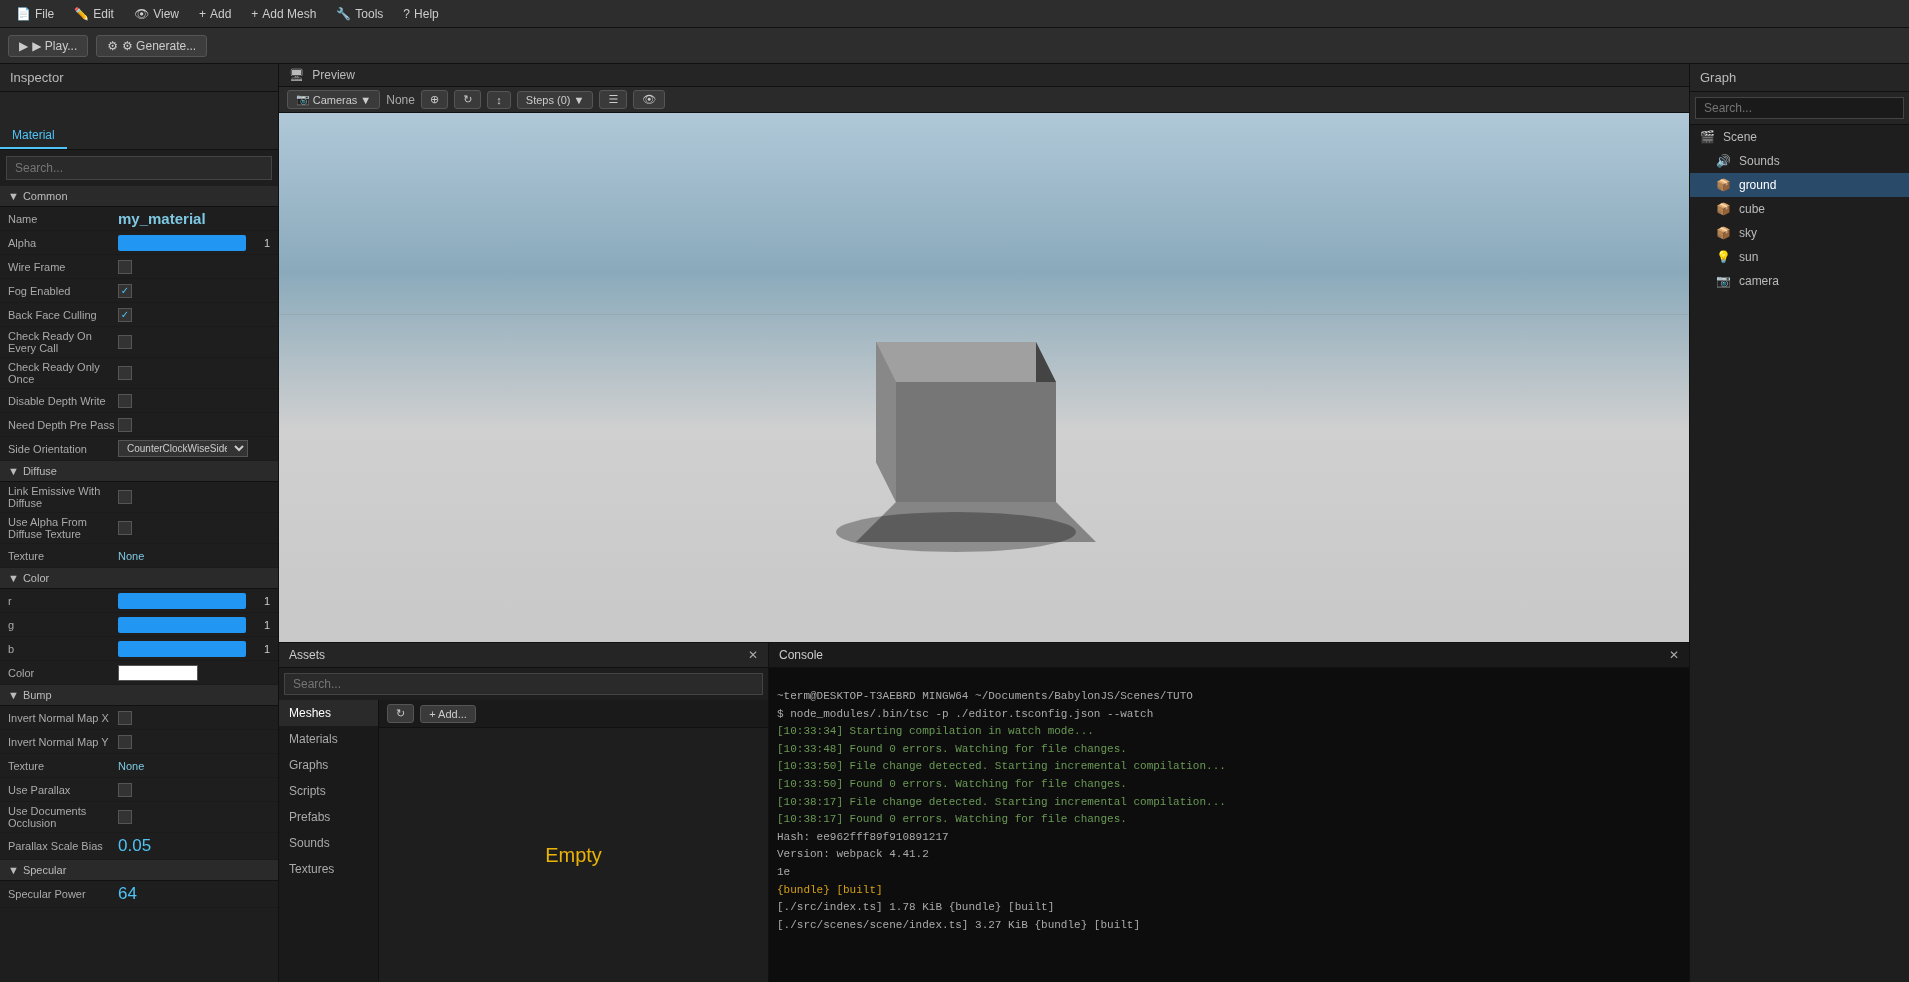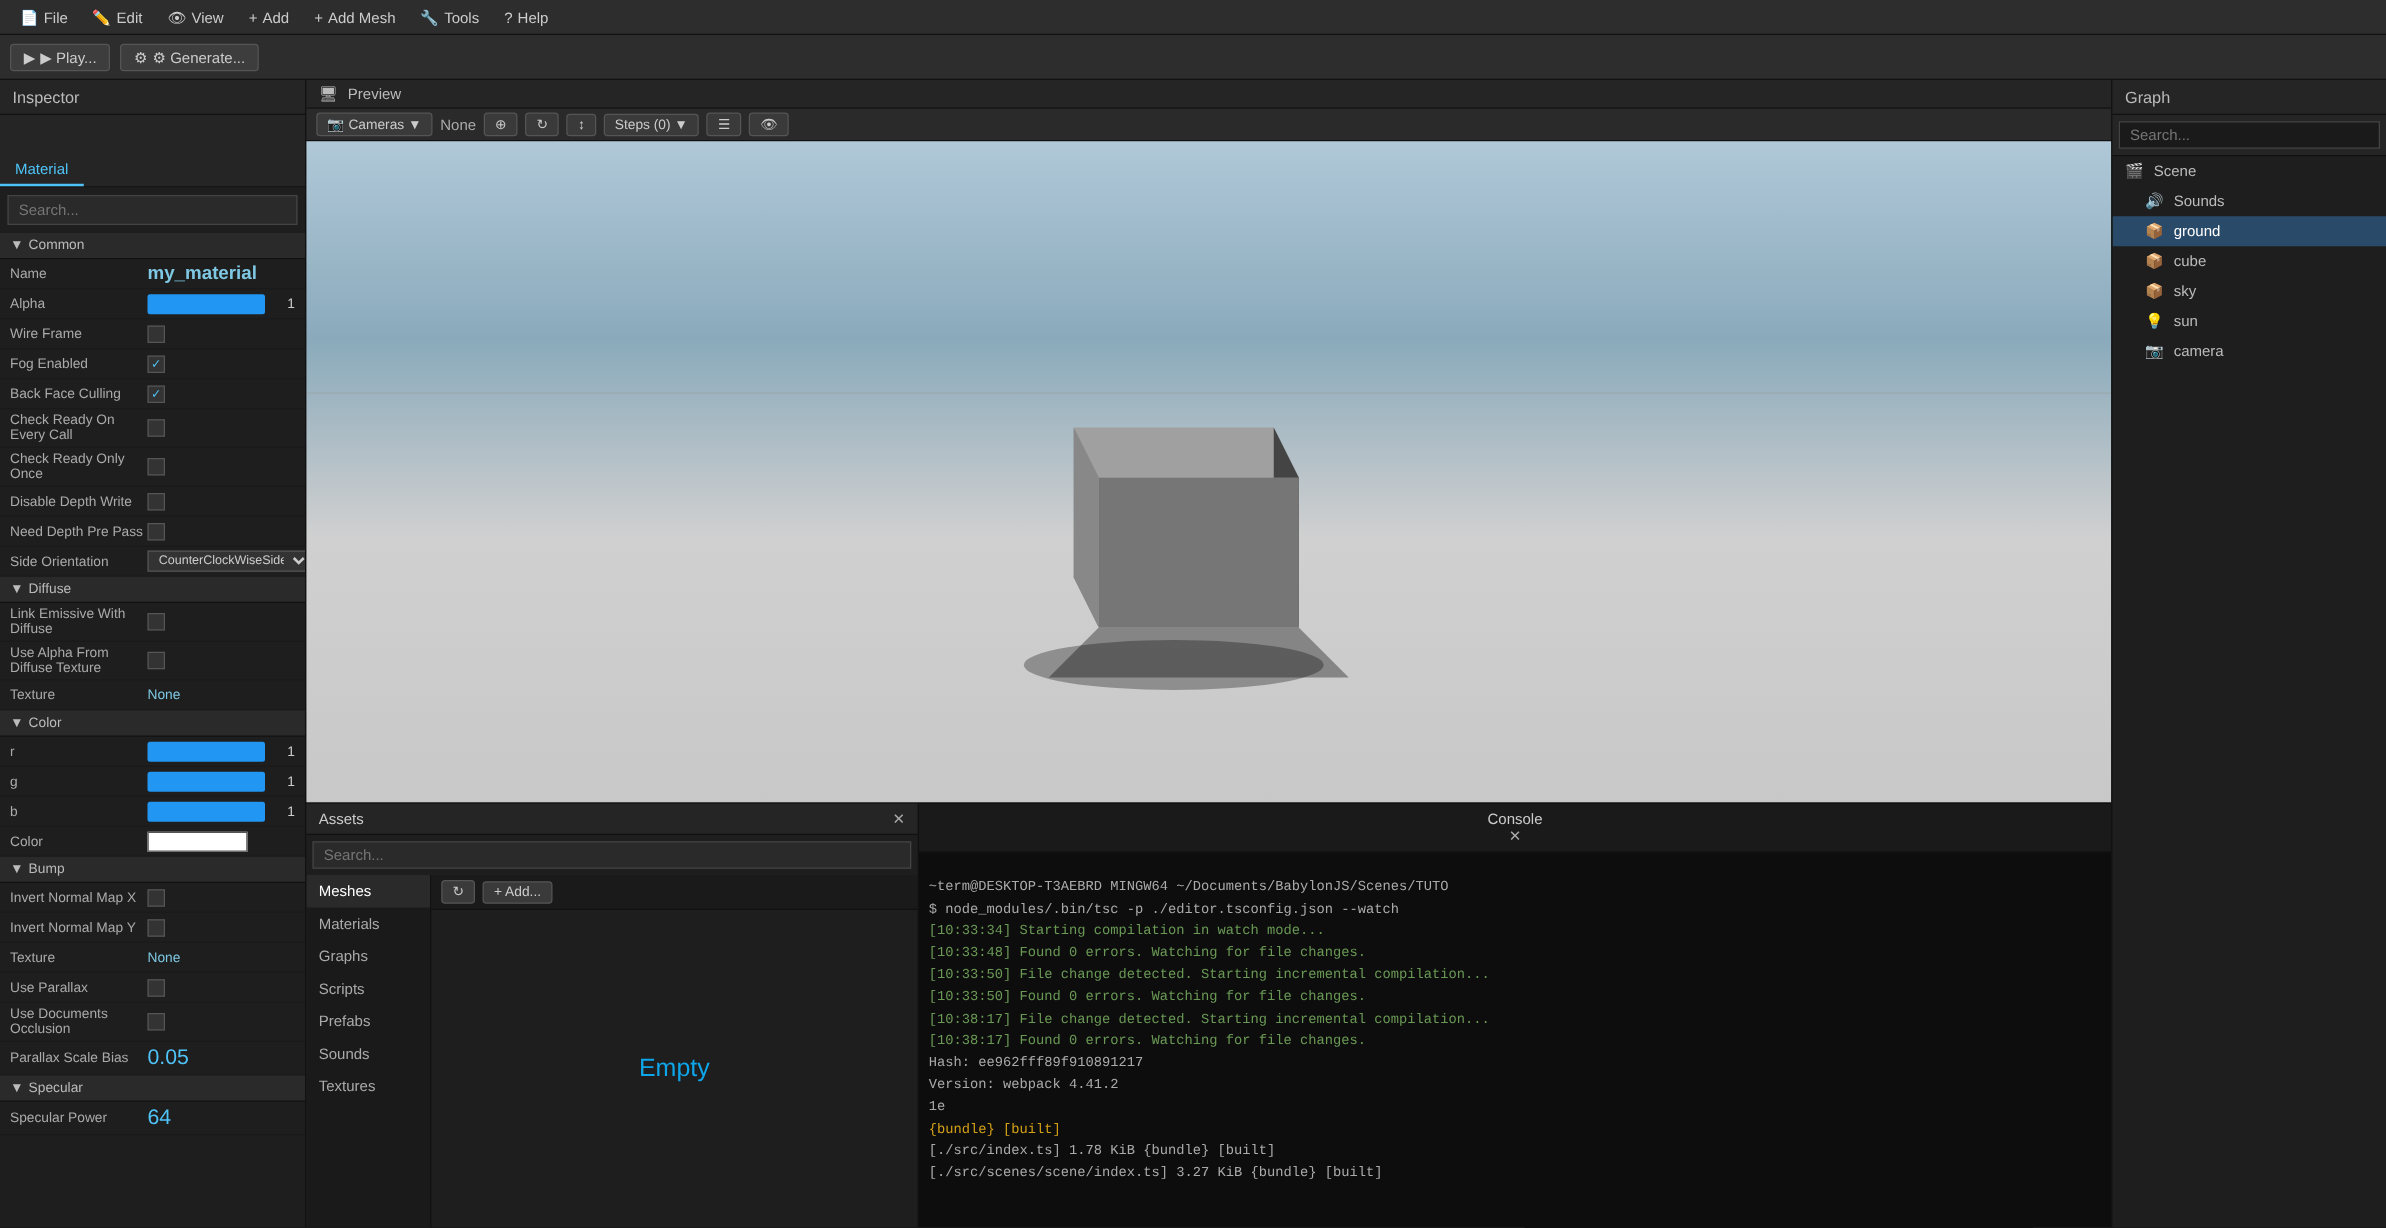--- a/index.html
+++ b/index.html
@@ -62,21 +62,21 @@
 
     
     .main-area {
       display: flex;
       flex: 1;
       overflow: hidden;
     }
 
     
     .left-panel {
-      width: 245px;
+      width: 279px;
       background: #1e1e1e;
       border-right: 1px solid #111;
       display: flex;
       flex-direction: column;
       flex-shrink: 0;
       overflow: hidden;
     }
     .panel-header {
       padding: 6px 10px;
       font-size: 13px;
@@ -329,41 +329,40 @@
     }
     .assets-nav-item.active {
       color: #fff;
       background: #2a2a2a;
     }
     .assets-content {
       flex: 1;
       display: flex;
       align-items: center;
       justify-content: center;
-      color: #0ea5e9;
+      color: #eab308;
       font-size: 20px;
     }
 
     
     .console-panel {
       flex: 1;
       background: #0d0d0d;
       display: flex;
       flex-direction: column;
       overflow: hidden;
     }
     .console-header {
       padding: 5px 10px;
       background: #1a1a1a;
       border-bottom: 1px solid #111;
       display: flex;
       align-items: center;
       justify-content: space-between;
       flex-shrink: 0;
-      flex-direction: column;
     }
     .console-output {
       flex: 1;
       overflow-y: auto;
       padding: 4px 8px;
       font-family: 'Courier New', monospace;
       font-size: 11px;
       color: #aaa;
       line-height: 1.6;
       margin-top: 16px;

